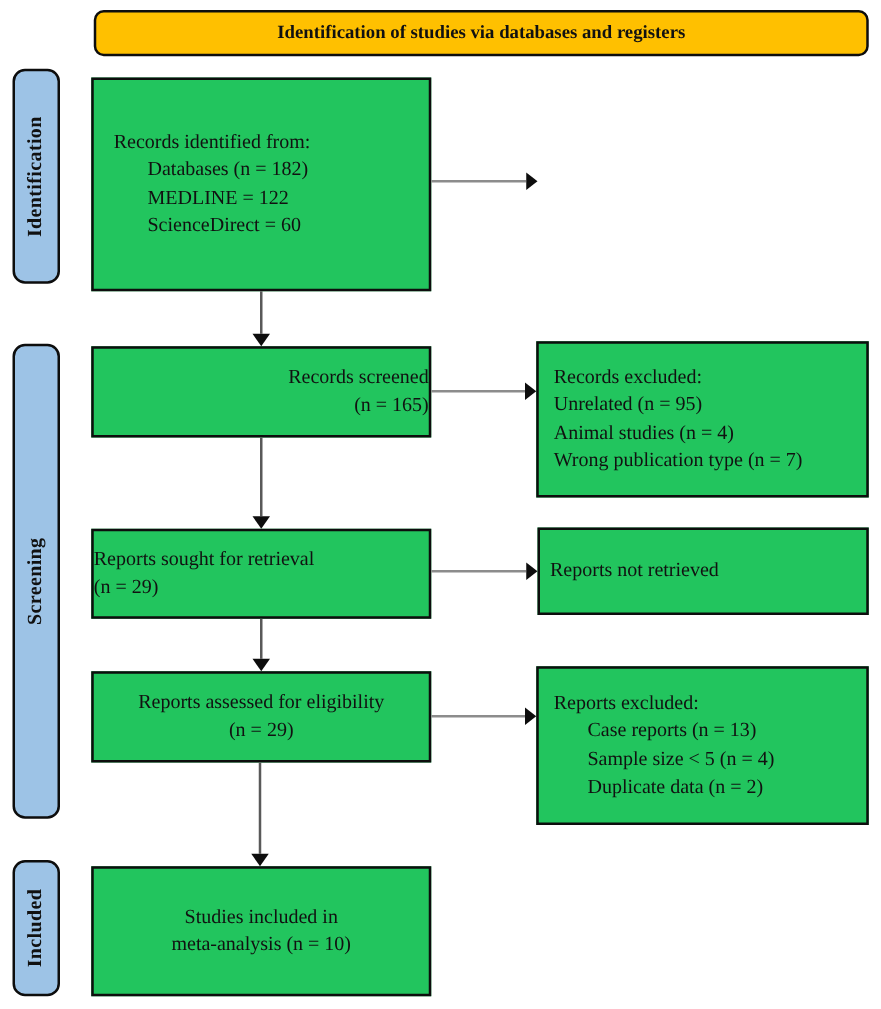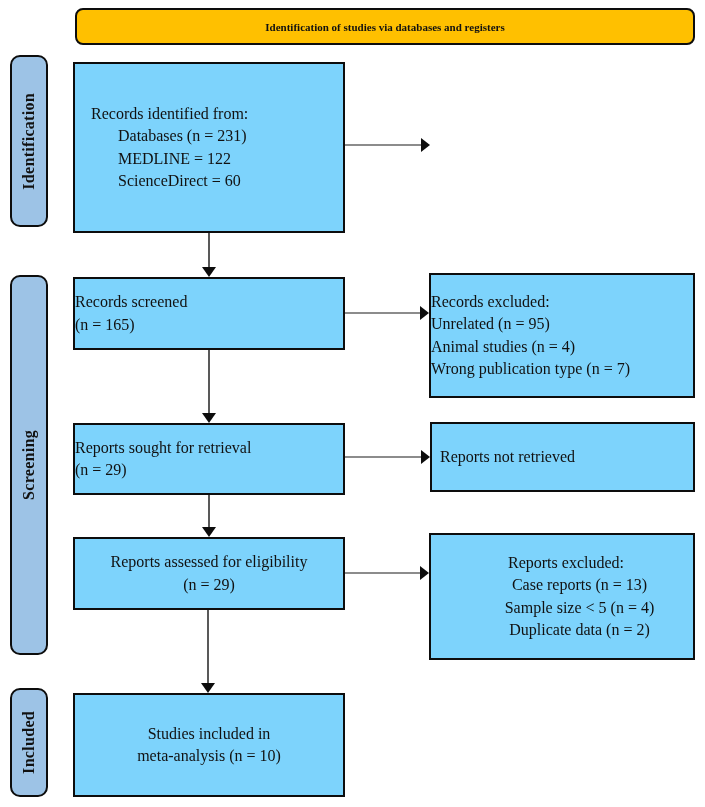--- a/index.html
+++ b/index.html
@@ -12,50 +12,50 @@
   html,body{margin:0;padding:0;background:#ffffff;}
   .canvas{
     position:relative;width:705px;height:807px;background:#ffffff;
     font-family:"Liberation Serif","DejaVu Serif",serif;color:#111;overflow:hidden;
   }
   
   .banner{
     position:absolute;left:75px;top:8px;width:620px;height:37px;box-sizing:border-box;
     background:var(--banner-bg);border:2px solid var(--ink);border-radius:8px;
     display:flex;align-items:center;justify-content:center;
-    font-weight:bold;font-size:11px;
+    font-weight:bold;font-size:15px;
   }
   
   .stage{
     position:absolute;left:10px;width:38px;box-sizing:border-box;
     background:var(--stage-bg);border:2px solid var(--ink);border-radius:10px;
     display:flex;align-items:center;justify-content:center;
   }
   .stage .rot{
     writing-mode:vertical-rl;transform:rotate(180deg);
     font-weight:bold;font-size:16px;letter-spacing:.3px;white-space:nowrap;
   }
   .stage-identification{top:55px;height:172px;}
   .stage-screening{top:275px;height:380px;}
   .stage-included{top:688px;height:109px;}
   
   .box{
-    position:absolute;box-sizing:border-box;background:#7dd3fc;border:2px solid var(--ink);
+    position:absolute;box-sizing:border-box;background:#22c55e;border:2px solid var(--ink);
     font-size:16px;line-height:1.4;display:flex;flex-direction:column;justify-content:center;
   }
   .box .indent{padding-left:27px;}
   .box-records-identified{left:73px;top:62px;width:272px;height:171px;padding-left:16px;padding-right:6px;}
   .box-records-removed{left:430px;top:62px;width:265px;height:168px;padding-left:14px;padding-right:6px;}
-  .box-records-screened{left:73px;top:277px;width:272px;height:73px;text-align:left;}
-  .box-records-excluded{left:429px;top:273px;width:266px;height:125px;padding-right:4px;}
+  .box-records-screened{left:73px;top:277px;width:272px;height:73px;text-align:right;}
+  .box-records-excluded{left:429px;top:273px;width:266px;height:125px;padding-left:12px;padding-right:4px;}
   .box-reports-sought{left:73px;top:423px;width:272px;height:72px;text-align:left;}
   .box-reports-not-retrieved{left:430px;top:422px;width:265px;height:70px;padding-left:8px;}
   .box-reports-not-retrieved .sub{padding-left:22px;}
   .box-reports-assessed{left:73px;top:537px;width:272px;height:73px;text-align:center;}
-  .box-reports-excluded{left:429px;top:533px;width:266px;height:127px;padding-left:12px;padding-right:4px;align-items:center;}
+  .box-reports-excluded{left:429px;top:533px;width:266px;height:127px;padding-left:12px;padding-right:4px;}
   .box-studies-included{left:73px;top:693px;width:272px;height:104px;text-align:center;}
   
   .varrow{position:absolute;width:2px;background:var(--arrow-line-v);}
   .varrow::after{
     content:"";position:absolute;left:-6px;bottom:-10px;
     border-left:7px solid transparent;border-right:7px solid transparent;
     border-top:10px solid var(--ink);
   }
   .harrow{position:absolute;height:2px;background:var(--arrow-line-h);}
   .harrow::after{
@@ -86,21 +86,21 @@
   </div>
   <div class="stage stage-screening">
     <span class="rot">Screening</span>
   </div>
   <div class="stage stage-included">
     <span class="rot">Included</span>
   </div>
 
   <div class="box box-records-identified">
     <div>Records identified from:</div>
-    <div class="indent">Databases (n = 231)</div>
+    <div class="indent">Databases (n = 182)</div>
     <div class="indent">MEDLINE = 122</div>
     <div class="indent">ScienceDirect = 60</div>
   </div>
 
 
   <div class="box box-records-screened">
     <div>Records screened</div>
     <div>(n = 165)</div>
   </div>
 

